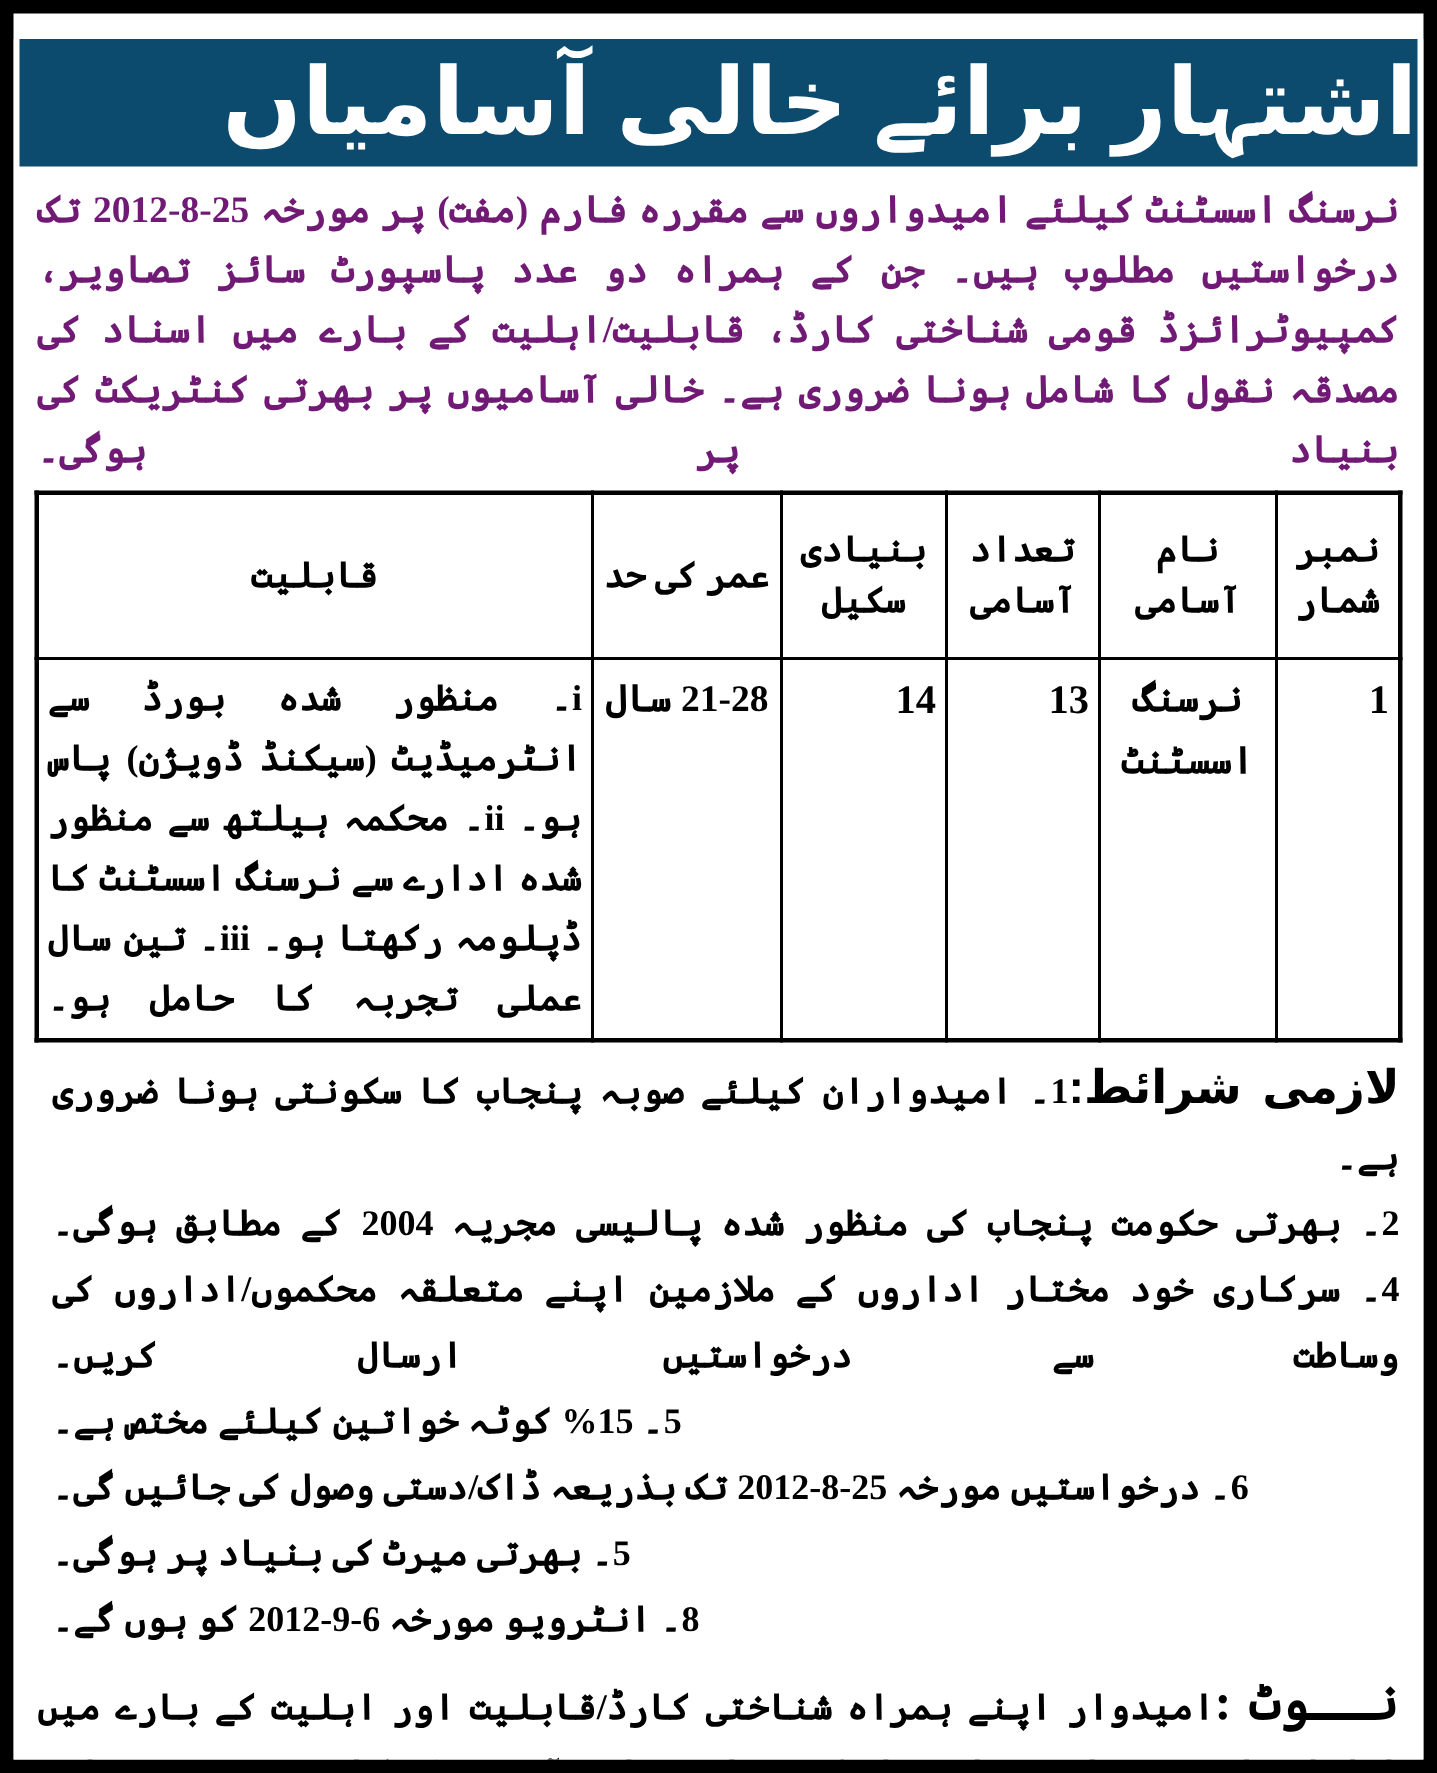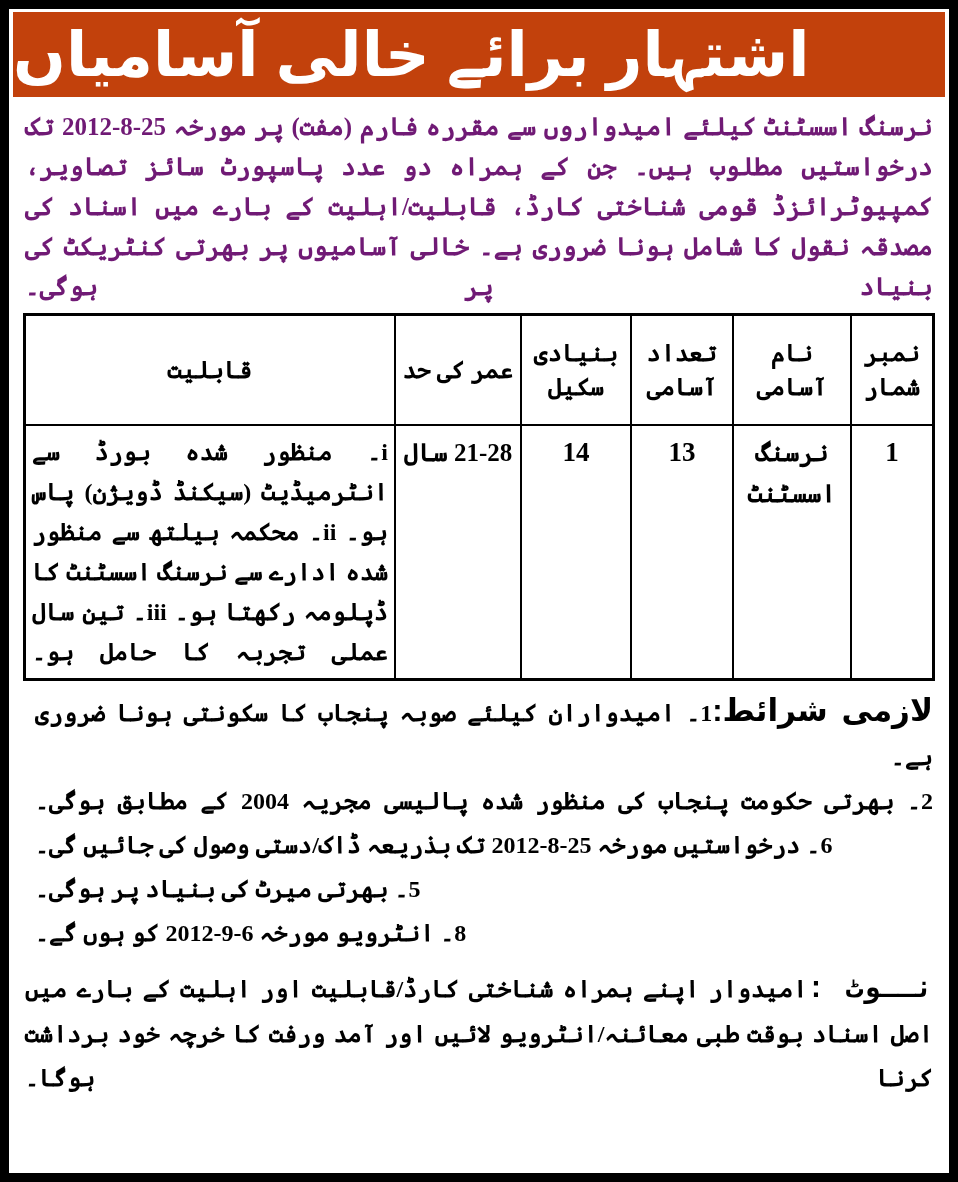--- a/index.html
+++ b/index.html
@@ -25,27 +25,27 @@
     position: relative;
     width: 100%;
     height: 100%;
     box-sizing: border-box;
     background: #ffffff;
     padding: 0;
   }
 
   
   .banner {
-    margin: 3px 4px 0 4px;
-    background: #c2410c;
+    margin: 17px 4px 0 4px;
+    background: #0c4a6e;
     color: #ffffff;
     height: 85px;
     display: flex;
     align-items: center;
-    justify-content: flex-end;
+    justify-content: flex-start;
     overflow: hidden;
   }
   .banner-title {
     font-family: "Liberation Sans", "DejaVu Sans", sans-serif;
     font-weight: bold;
     font-size: 62px;
     line-height: 80px;
     letter-spacing: 1px;
     color: #ffffff;
     white-space: nowrap;
@@ -91,21 +91,20 @@
     font-weight: 600;
   }
   .col-sr    { width: 68px; margin-top: 36px; }
   .col-name  { width: 104px; }
   .col-count { width: 88px; }
   .col-scale { width: 96px; }
   .col-age   { width: 112px; font-family: Liberation Serif, serif; }
   .col-qual  { width: auto; }
 
   td.c-center {
-    text-align: center;
     vertical-align: top;
     font-size: 27px;
     line-height: 40px;
     font-weight: 600;
     padding-top: 12px;
     margin-left: 44px;
   }
   td.c-name {
     text-align: center;
     font-size: 25px;
@@ -159,23 +158,23 @@
   .note {
     direction: rtl;
     padding: 12px 16px 4px 16px;
     text-align: justify;
     text-align-last: justify;
     font-size: 24px;
     line-height: 44px;
     font-weight: 600;
   }
   .note-label {
-    font-family: Liberation Mono, monospace;
+    font-family: Liberation Serif, serif;
     font-weight: bold;
-    font-size: 29px;
+    font-size: 34px;
     letter-spacing: 2px;
   }
 </style>
 </head>
 <body>
 
 <div id="ad">
   <div class="inner">
 
     <div class="banner">
@@ -207,20 +206,22 @@
           </tr>
         </tbody>
       </table>
     </div>
 
     <div class="conditions">
       <div class="cond-first">
         <span class="cond-heading">لازمی شرائط:</span><span>1۔ امیدواران کیلئے صوبہ پنجاب کا سکونتی ہونا ضروری ہے۔</span>
       </div>
       <div class="cond-line">2۔ بھرتی حکومت پنجاب کی منظور شدہ پالیسی مجریہ 2004 کے مطابق ہوگی۔</div>
+      <div class="cond-line">4۔ سرکاری خود مختار اداروں کے ملازمین اپنے متعلقہ محکموں/اداروں کی وساطت سے درخواستیں ارسال کریں۔</div>
+      <div class="cond-line short">5۔ 15% کوٹہ خواتین کیلئے مختص ہے۔</div>
       <div class="cond-line short">6۔ درخواستیں مورخہ 25-8-2012 تک بذریعہ ڈاک/دستی وصول کی جائیں گی۔</div>
       <div class="cond-line short">5۔ بھرتی میرٹ کی بنیاد پر ہوگی۔</div>
       <div class="cond-line short">8۔ انٹرویو مورخہ 6-9-2012 کو ہوں گے۔</div>
     </div>
 
     <div class="note">
       <span class="note-label">نــوٹ :</span><span>امیدوار اپنے ہمراہ شناختی کارڈ/قابلیت اور اہلیت کے بارے میں اصل اسناد بوقت طبی معائنہ/انٹرویو لائیں اور آمد ورفت کا خرچہ خود برداشت کرنا ہوگا۔</span>
     </div>
 
   </div>

